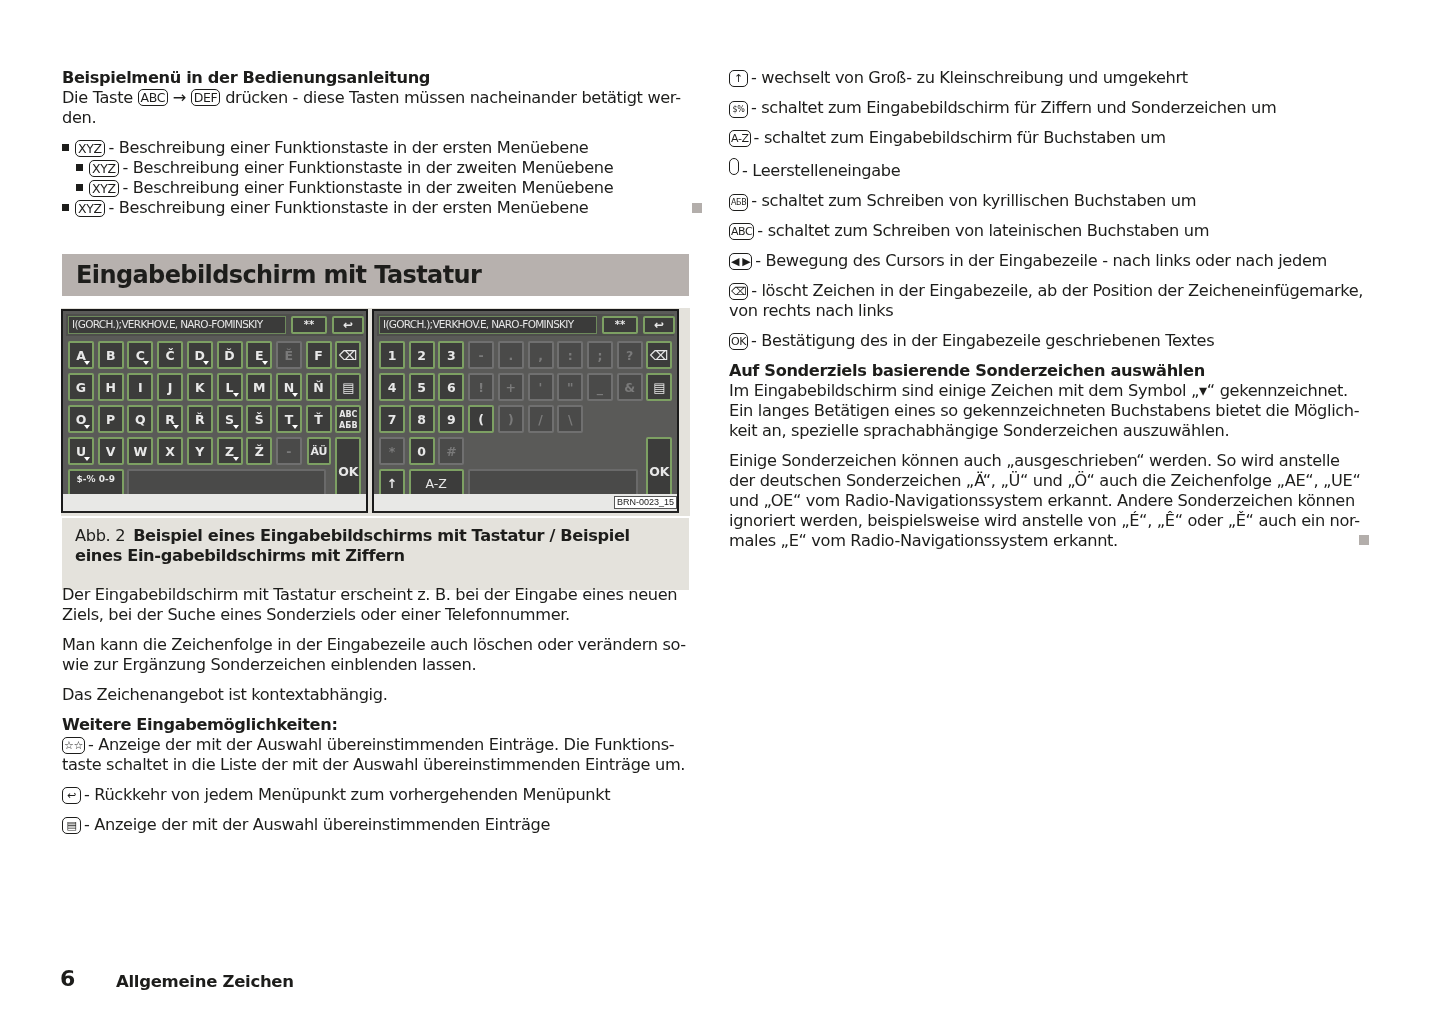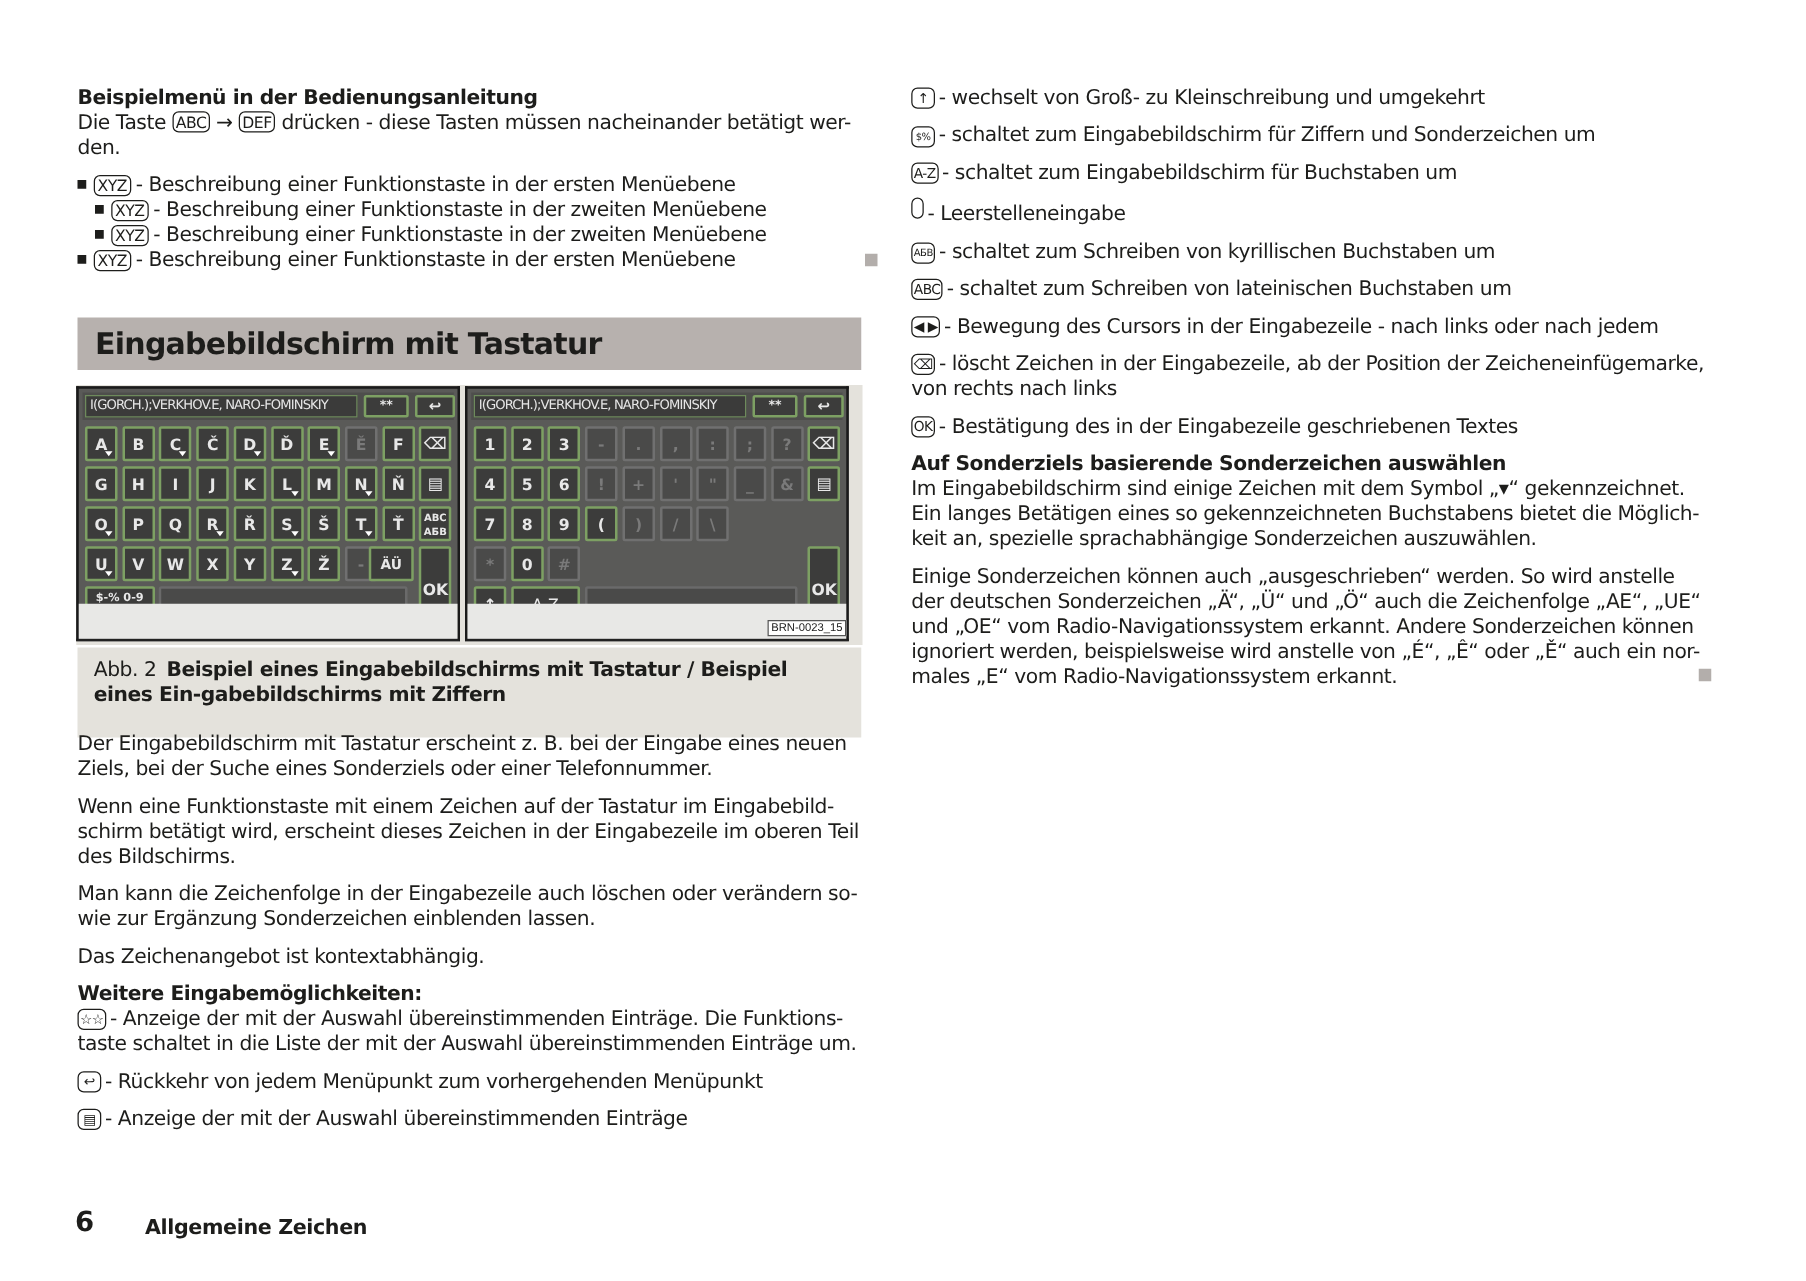--- a/index.html
+++ b/index.html
@@ -14,21 +14,21 @@
   .key.icon { min-width: 19px; text-align: center; padding: 0 1px; font-size: 11px; }
   .bullet { display: flex; align-items: baseline; }
   .bullet .sq { display: inline-block; width: 7px; height: 7px; background: #1d1d1b; margin-right: 6px; position: relative; top: -2px; flex-shrink: 0; }
   .lvl2 { padding-left: 14px; }
   .endmark { position: absolute; width: 10px; height: 10px; background: #b3aeab; }
   .section-head { position: absolute; left: 62px; top: 254px; width: 627px; height: 42px; background: #b7b1ae; font-size: 24px; font-weight: bold; padding: 7px 14px; letter-spacing: -0.6px; color: #1d1d1b; }
   .figure { position: absolute; left: 61px; top: 308px; width: 629px; height: 208px; background: #e4e2dc; }
   .screen { position: absolute; top: 1px; width: 307px; height: 204px; background: #5a5a58; border: 2px solid #1a1a1a; border-bottom: 2px solid #222; }
   .screen.s1 { left: 0; }
   .screen.s2 { left: 311px; width: 307px; }
-  .screen .bottom-strip { position: absolute; left: 0; right: 0; bottom: 0; height: 28px; background: #e8e8e6; }
+  .screen .bottom-strip { position: absolute; left: 0; right: 0; bottom: 0; height: 17px; background: #e8e8e6; }
   .topbar { position: absolute; left: 3px; top: 3px; right: 3px; height: 22px; background: #4e4e4c; }
   .input-line { position: absolute; left: 2px; top: 2px; width: 218px; height: 18px; background: #3b3b3a; border: 1.5px solid #6e8a5c; color: #e6e6e6; font-size: 10.5px; line-height: 15px; padding-left: 3px; letter-spacing: -0.7px; white-space: nowrap; overflow: hidden; }
   .tk { position: absolute; background: #3c3c3b; border: 2px solid #7da063; border-radius: 2px; color: #e8e8e8; font-size: 12.5px; text-align: center; line-height: 26px; font-weight: bold; }
   .tk.dis { border-color: #707070; color: #7a7a7a; background: #4a4a49; }
   .tk .tri { position: absolute; right: 2px; bottom: 2px; width: 0; height: 0; border-left: 3px solid transparent; border-right: 3px solid transparent; border-top: 4px solid #fff; }
   .brn { position: absolute; right: 0; bottom: 2px; background: #fff; border: 1px solid #555; font-size: 9px; line-height: 11px; padding: 0 2px; color: #222; font-family: "Liberation Sans", sans-serif; }
   .caption { position: absolute; left: 62px; top: 518px; width: 627px; height: 72px; background: #e4e2dc; padding: 8px 13px; font-size: 16.2px; line-height: 20px; letter-spacing: -0.35px; }
   .caption .lab { margin-right: 8px; }
   .body-left { position: absolute; left: 62px; top: 585px; width: 627px; font-size: 16.2px; line-height: 20px; letter-spacing: -0.35px; }
   .body-left p { margin-bottom: 10px; }
@@ -112,21 +112,21 @@
         <div class="tk" style="left: 212.9px; top: 94px; width: 26px; height: 28px;">T<span class="tri"></span></div>
         <div class="tk" style="left: 242.6px; top: 94px; width: 26px; height: 28px;">Ť</div>
         <div class="tk" style="left: 5px; top: 126px; width: 26px; height: 28px;">U<span class="tri"></span></div>
         <div class="tk" style="left: 34.7px; top: 126px; width: 26px; height: 28px;">V</div>
         <div class="tk" style="left: 64.4px; top: 126px; width: 26px; height: 28px;">W</div>
         <div class="tk" style="left: 94.1px; top: 126px; width: 26px; height: 28px;">X</div>
         <div class="tk" style="left: 123.8px; top: 126px; width: 26px; height: 28px;">Y</div>
         <div class="tk" style="left: 153.5px; top: 126px; width: 26px; height: 28px;">Z<span class="tri"></span></div>
         <div class="tk" style="left: 183.2px; top: 126px; width: 26px; height: 28px;">Ž</div>
         <div class="tk dis" style="left: 212.9px; top: 126px; width: 26px; height: 28px;">-</div>
-        <div class="tk" style="left: 232px; top: 126px; width: 36px; height: 28px; font-size: 11px;">ÄÜ</div>
+        <div class="tk" style="left: 244px; top: 126px; width: 24px; height: 28px; font-size: 11px;">ÄÜ</div>
         <div class="tk" style="left: 272.3px; top: 30px; width: 26px; height: 28px; font-size: 13px;">⌫</div>
         <div class="tk" style="left: 272.3px; top: 62px; width: 26px; height: 28px; font-size: 13px;">▤</div>
         <div class="tk" style="left: 272.3px; top: 94px; width: 26px; height: 28px; font-size: 8px; line-height: 11px; padding-top: 2px;">ABC АБВ</div>
         <div class="tk" style="left: 272.3px; top: 126px; width: 26px; height: 60px; line-height: 66px;">OK</div>
         <div class="tk" style="left: 5px; top: 158px; width: 55.5px; height: 28px; font-size: 9px; line-height: 12px; padding-top: 2px;">$-% 0-9</div>
         <div class="tk dis" style="left: 64.4px; top: 158px; width: 199px; height: 28px; border-color: rgb(106, 106, 106);"></div>
       </div>
     <div class="bottom-strip"></div>
   </div>
   <div class="screen s2">
@@ -177,21 +177,20 @@
   </div>
 </div>
 
 <div class="caption">
   <span class="lab">Abb. 2</span><span class="bold">Beispiel eines Eingabebildschirms mit Tastatur / Beispiel eines Ein-gabebildschirms mit Ziffern</span>
 </div>
 
 <div class="body-left">
   <div id="left-paras">
       <p>Der Eingabebildschirm mit Tastatur erscheint z. B. bei der Eingabe eines neuen Ziels, bei der Suche eines Sonderziels oder einer Telefonnummer.</p>
-      <p>Wenn eine Funktionstaste mit einem Zeichen auf der Tastatur im Eingabebild-schirm betätigt wird, erscheint dieses Zeichen in der Eingabezeile im oberen Teil des Bildschirms.</p>
       <p>Man kann die Zeichenfolge in der Eingabezeile auch löschen oder verändern so-wie zur Ergänzung Sonderzeichen einblenden lassen.</p>
       <p>Das Zeichenangebot ist kontextabhängig.</p>
     </div>
   <p class="bold" style="margin-bottom:0">Weitere Eingabemöglichkeiten:</p>
   <div id="further-list">
       <div class="entry"><span class="key icon" style="margin-right: 3px;">☆☆</span><span>- Anzeige der mit der Auswahl übereinstimmenden Einträge. Die Funktions-taste schaltet in die Liste der mit der Auswahl übereinstimmenden Einträge um.</span></div>
       <div class="entry"><span class="key icon" style="margin-right: 3px;">↩</span><span>- Rückkehr von jedem Menüpunkt zum vorhergehenden Menüpunkt</span></div>
       <div class="entry"><span class="key icon" style="margin-right: 3px;">▤</span><span>- Anzeige der mit der Auswahl übereinstimmenden Einträge</span></div>
     </div>
 </div>

